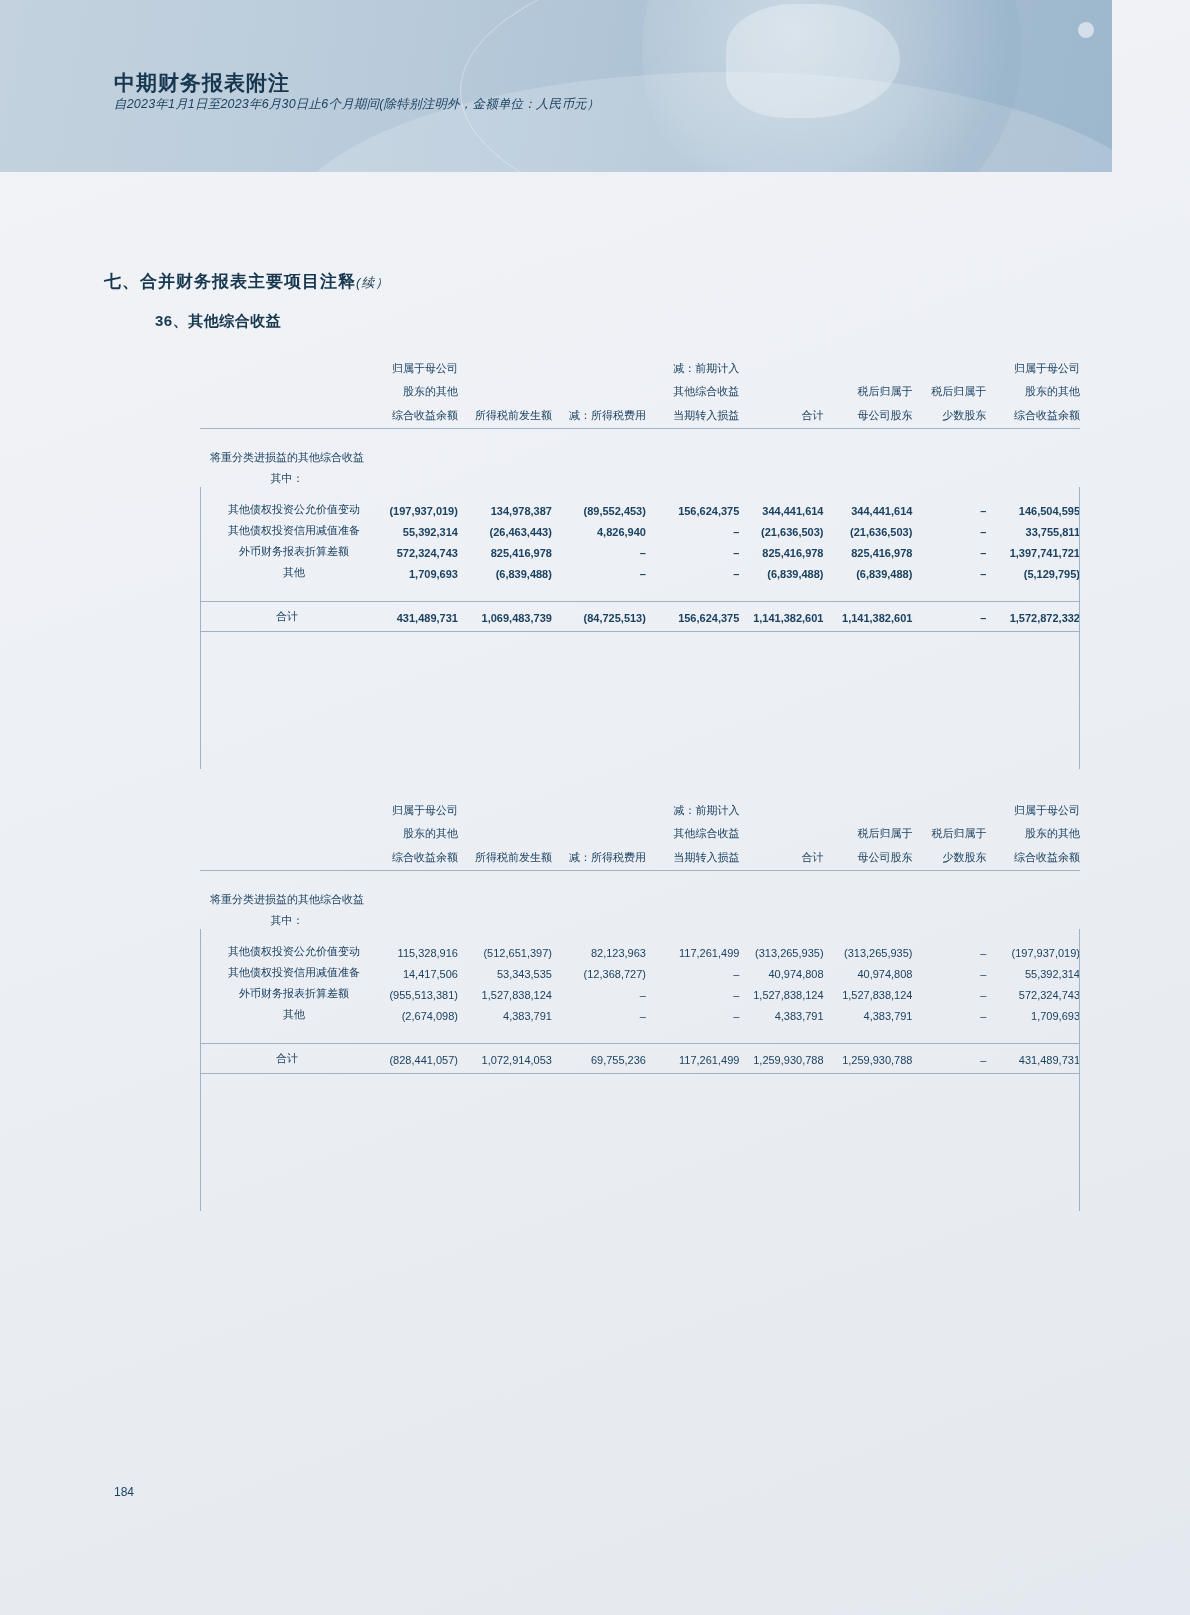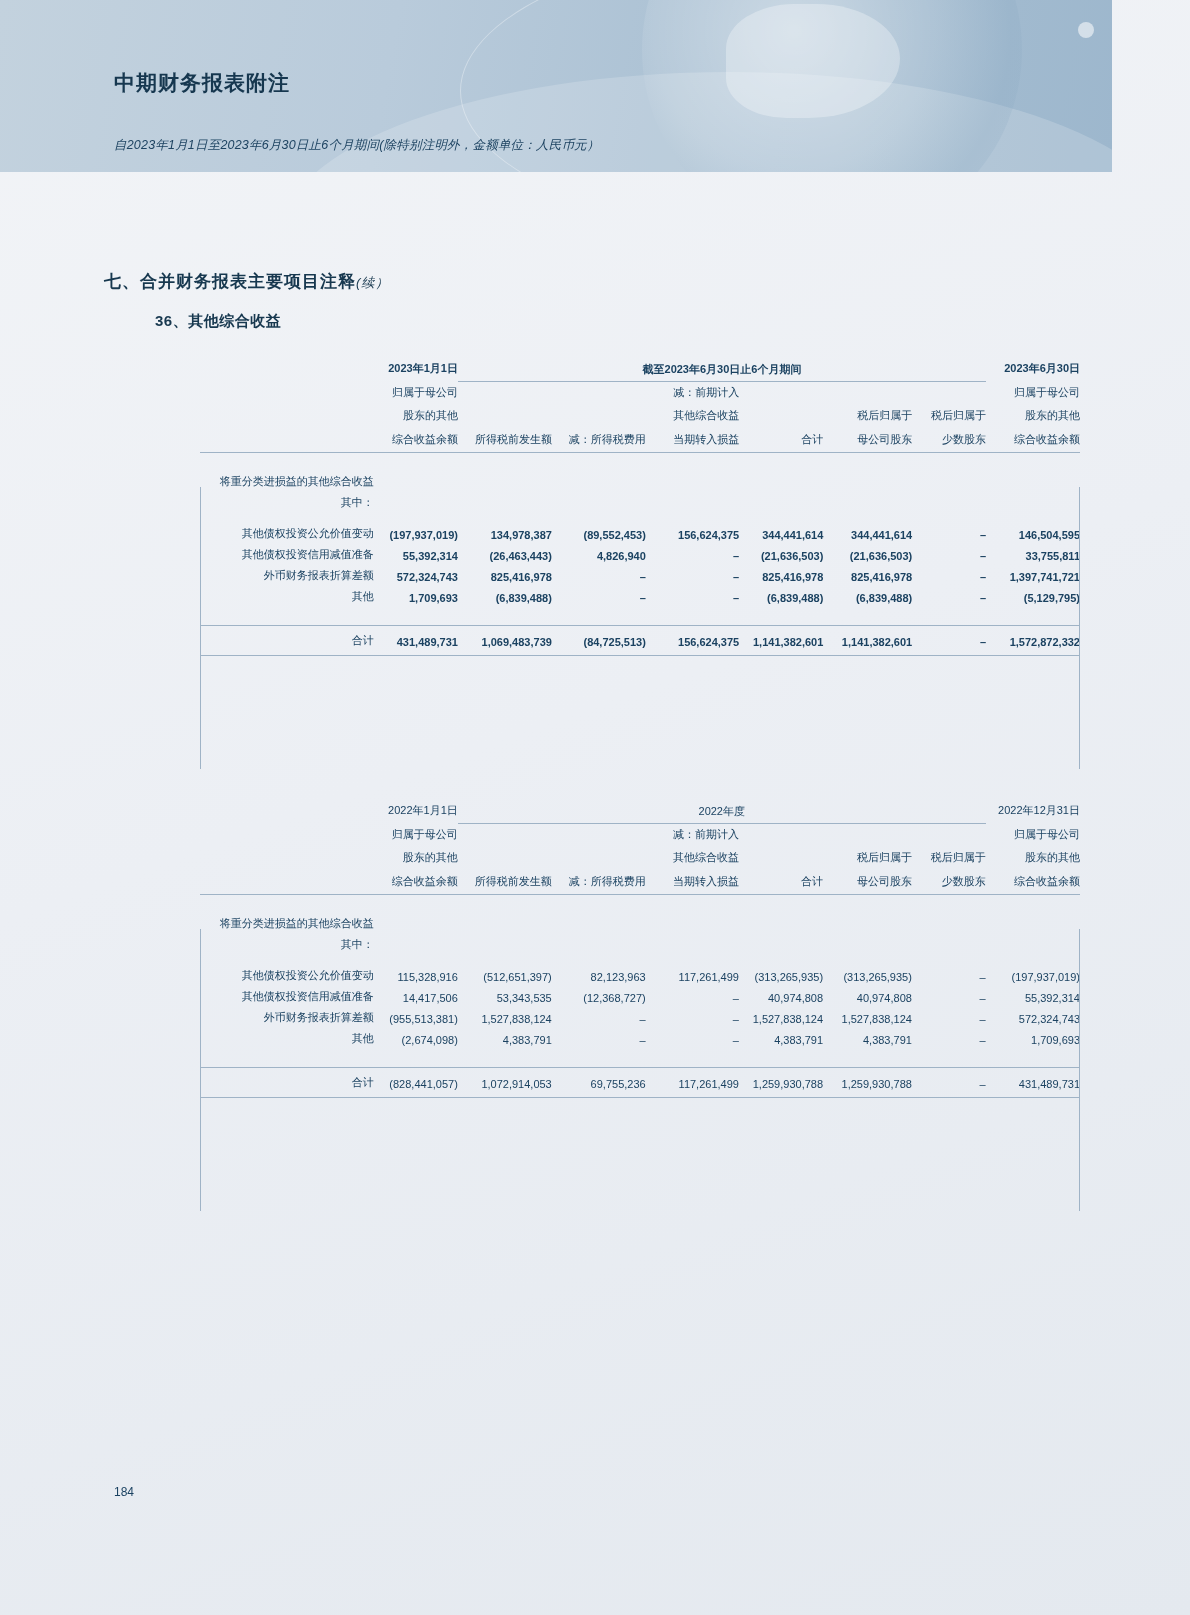--- a/index.html
+++ b/index.html
@@ -85,21 +85,20 @@
     margin-top: 13px;
   }
   .banner-sub {
     position: absolute;
     left: 114px;
     top: 96px;
     font-size: 12.5px;
     font-style: italic;
     color: #1d4361;
     letter-spacing: 0.2px;
-    margin-top: 41px;
   }
   
   .section-title {
     position: absolute;
     left: 104px;
     top: 270px;
     font-size: 17px;
     font-weight: bold;
     letter-spacing: 1px;
     color: #17384f;
@@ -155,21 +154,21 @@
   .hdr-left {
     text-align: right;
   }
   .rule-top {
     border-top: 1px solid #9fb3c6;
   }
   .rule-bot {
     border-bottom: 1px solid #9fb3c6;
   }
   .rowlabel {
-    text-align: right;
+    text-align: center;
     font-size: 11px;
     padding: 3px 0 3px 0 !important;
   }
   .indent {
     padding-left: 14px !important;
     margin-top: 24px;
   }
   .num {
     text-align: right;
     font-size: 11px;
@@ -228,26 +227,20 @@
         <col style="width:95px">
       <col style="width:95px">
         <col style="width:85px">
         <col style="width:90px">
         <col style="width:75px">
         <col style="width:95px">
     </colgroup>
     <tbody>
       <tr>
         <td></td>
-        <td class="hdr-cell b">2023年1月1日</td>
-        <td class="hdr-span b rule-bot" colspan="6">截至2023年6月30日止6个月期间</td>
-        <td class="hdr-cell b">2023年6月30日</td>
-      </tr>
-      <tr>
-        <td></td>
         <td class="hdr-cell">归属于母公司</td>
         <td class="hdr-cell"></td>
         <td class="hdr-cell"></td>
         <td class="hdr-cell hdr-left">减：前期计入</td>
         <td class="hdr-cell"></td>
         <td class="hdr-cell"></td>
         <td class="hdr-cell"></td>
         <td class="hdr-cell">归属于母公司</td>
       </tr>
       <tr>
@@ -383,26 +376,20 @@
         <col style="width:95px">
       <col style="width:95px">
         <col style="width:85px">
         <col style="width:90px">
         <col style="width:75px">
         <col style="width:95px">
     </colgroup>
     <tbody>
       <tr>
         <td></td>
-        <td class="hdr-cell">2022年1月1日</td>
-        <td class="hdr-span rule-bot" colspan="6">2022年度</td>
-        <td class="hdr-cell">2022年12月31日</td>
-      </tr>
-      <tr>
-        <td></td>
         <td class="hdr-cell">归属于母公司</td>
         <td class="hdr-cell"></td>
         <td class="hdr-cell"></td>
         <td class="hdr-cell hdr-left">减：前期计入</td>
         <td class="hdr-cell"></td>
         <td class="hdr-cell"></td>
         <td class="hdr-cell"></td>
         <td class="hdr-cell">归属于母公司</td>
       </tr>
       <tr>

